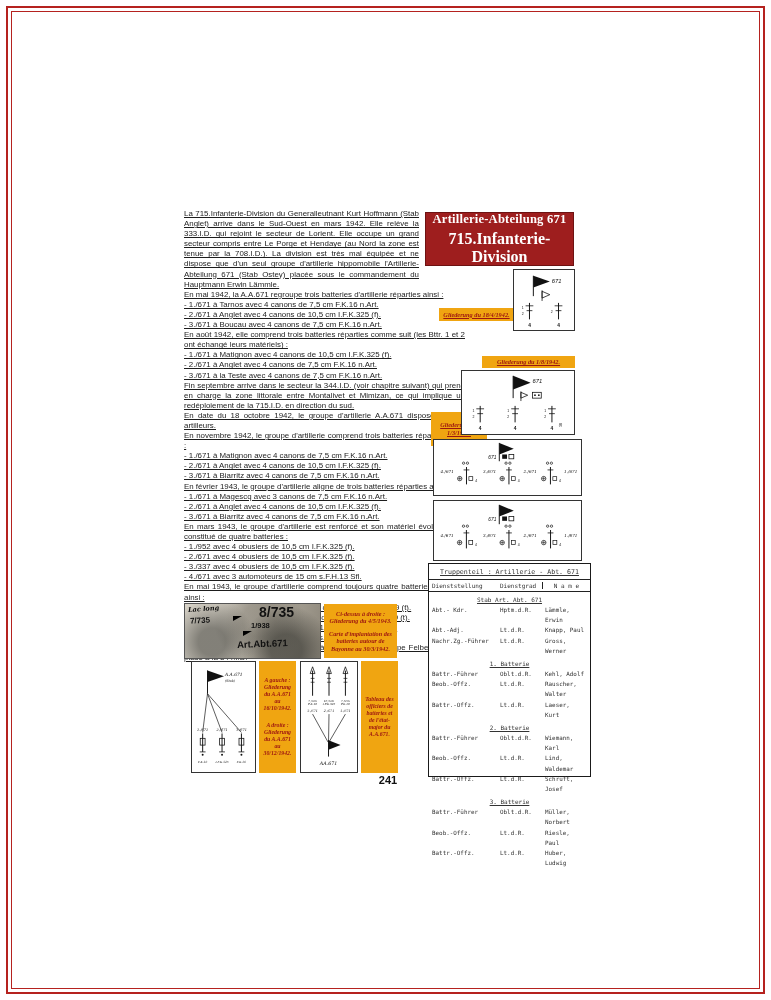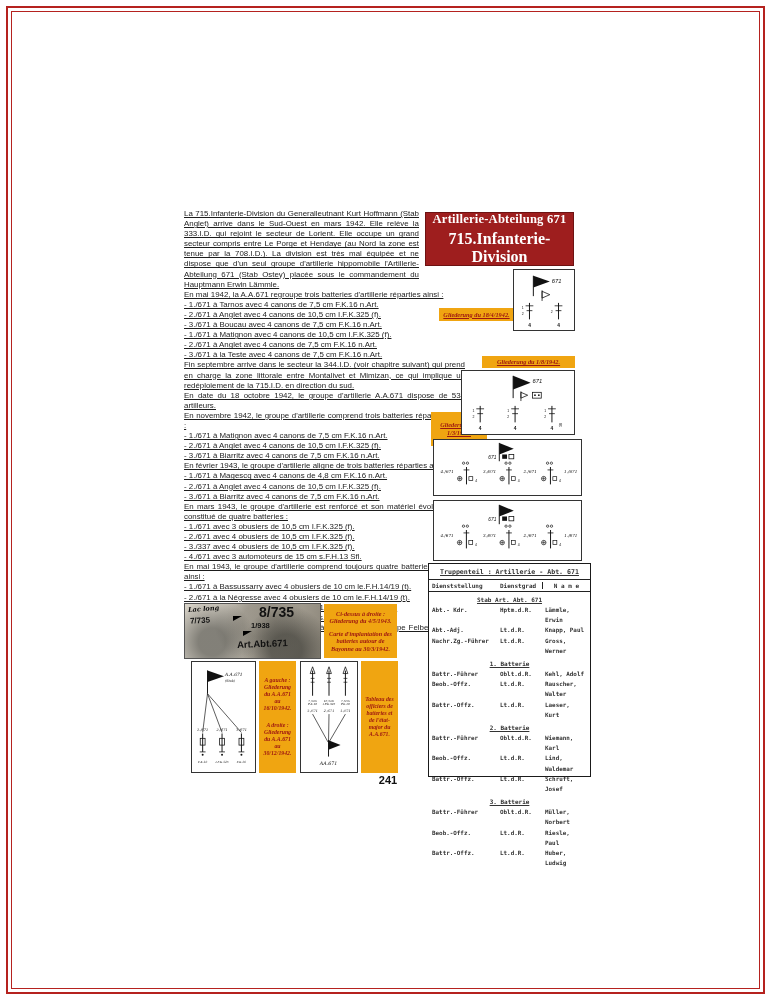--- a/index.html
+++ b/index.html
@@ -45,21 +45,21 @@
   .d4{left:433px;top:500px;width:149px;height:61px;}
   .dA{left:191px;top:661px;width:65px;height:112px;}
   .dB{left:300px;top:661px;width:58px;height:112px;}
   .diag svg{display:block;width:100%;height:100%;}
   .sym-text{font-family:"Liberation Sans",sans-serif;fill:#111;}
   .hand{font-family:"DejaVu Serif",serif;font-style:italic;fill:#111;}
 
   
   .tablebox{position:absolute;left:428px;top:563px;width:163px;height:214px;
             background:#fff;border:1.5px solid #1a1a1a;box-sizing:border-box;
-            font-family:"DejaVu Sans Mono",monospace;font-weight:bold;color:#333;}
+            font-family:"DejaVu Sans Mono",monospace;font-weight:normal;color:#333;}
   .tbl-title{font-size:6.6px;text-align:center;text-decoration:underline;padding:4px 2px 3px 2px;}
   .tbl-head{display:flex;border-top:1px solid #222;border-bottom:1px solid #222;
             padding:2px 3px;font-size:6px;align-items:center;}
   .tbl-head .c3{border-left:1px solid #222;text-align:center;}
   .c1{width:68px;}.c2{width:42px;}.c3{flex:1;padding-left:3px;}
   .tbl-sec{font-size:6px;text-align:center;text-decoration:underline;margin:4px 0 2px 0;}
   .tbl-row{display:flex;font-size:5.9px;line-height:10.2px;padding:0 3px;}
 
   
   .map-box{position:absolute;left:184px;top:603px;width:137px;height:56px;
@@ -94,35 +94,36 @@
     <div class="t2">715.Infanterie-Division</div>
   </div>
 
   <div class="text-col">
     <div class="title-spacer"></div>
     <div class="tb">La 715.Infanterie-Division du Generalleutnant Kurt Hoffmann (Stab Anglet) arrive dans le Sud-Ouest en mars 1942. Elle relève la 333.I.D. qui rejoint le secteur de Lorient. Elle occupe un grand secteur compris entre Le Porge et Hendaye (au Nord la zone est tenue par la 708.I.D.). La division est très mal équipée et ne dispose que d'un seul groupe d'artillerie hippomobile l'Artillerie-Abteilung 671 (Stab Ostey) placée sous le commandement du Hauptmann Erwin Lämmle.</div>
     <div class="tb">En mai 1942, la A.A.671 regroupe trois batteries d'artillerie réparties ainsi :</div>
     <div class="tb">- 1./671 à Tarnos avec 4 canons de 7,5 cm F.K.16 n.Art.</div>
     <div class="tb">- 2./671 à Anglet avec 4 canons de 10,5 cm I.F.K.325 (f).</div>
     <div class="tb">- 3./671 à Boucau avec 4 canons de 7,5 cm F.K.16 n.Art.</div>
+    <div class="tb">En août 1942, elle comprend trois batteries réparties comme suit (les Bttr. 1 et 2 ont échangé leurs matériels) :</div>
     <div class="tb">- 1./671 à Matignon avec 4 canons de 10,5 cm I.F.K.325 (f).</div>
     <div class="tb">- 2./671 à Anglet avec 4 canons de 7,5 cm F.K.16 n.Art.</div>
     <div class="tb">- 3./671 à la Teste avec 4 canons de 7,5 cm F.K.16 n.Art.</div>
     <div class="tb">Fin septembre arrive dans le secteur la 344.I.D. (voir chapitre suivant) qui prend en charge la zone littorale entre Montalivet et Mimizan, ce qui implique un redéploiement de la 715.I.D. en direction du sud.</div>
     <div class="tb">En date du 18 octobre 1942, le groupe d'artillerie A.A.671 dispose de 534 artilleurs.</div>
     <div class="tb">En novembre 1942, le groupe d'artillerie comprend trois batteries réparties ainsi :</div>
     <div class="tb">- 1./671 à Matignon avec 4 canons de 7,5 cm F.K.16 n.Art.</div>
     <div class="tb">- 2./671 à Anglet avec 4 canons de 10,5 cm I.F.K.325 (f).</div>
     <div class="tb">- 3./671 à Biarritz avec 4 canons de 7,5 cm F.K.16 n.Art.</div>
     <div class="tb">En février 1943, le groupe d'artillerie aligne de trois batteries réparties ainsi :</div>
-    <div class="tb">- 1./671 à Magescq avec 4 canons de 4,8 cm F.K.16 n.Art.</div>
+    <div class="tb">- 1./671 à Magescq avec 3 canons de 7,5 cm F.K.16 n.Art.</div>
     <div class="tb">- 2./671 à Anglet avec 4 canons de 10,5 cm I.F.K.325 (f).</div>
     <div class="tb">- 3./671 à Biarritz avec 4 canons de 7,5 cm F.K.16 n.Art.</div>
     <div class="tb">En mars 1943, le groupe d'artillerie est renforcé et son matériel évolue. Il est constitué de quatre batteries :</div>
-    <div class="tb">- 1./671 avec 3 obusiers de 10,5 cm I.F.K.325 (f).</div>
+    <div class="tb">- 1./952 avec 4 obusiers de 10,5 cm I.F.K.325 (f).</div>
     <div class="tb">- 2./671 avec 4 obusiers de 10,5 cm I.F.K.325 (f).</div>
     <div class="tb">- 3./337 avec 4 obusiers de 10,5 cm I.F.K.325 (f).</div>
     <div class="tb">- 4./671 avec 3 automoteurs de 15 cm s.F.H.13 Sfl.</div>
     <div class="tb">En mai 1943, le groupe d'artillerie comprend toujours quatre batteries réparties ainsi :</div>
     <div class="tb">- 1./671 à Bassussarry avec 4 obusiers de 10 cm le.F.H.14/19 (t).</div>
     <div class="tb">- 2./671 à la Négresse avec 4 obusiers de 10 cm le.F.H.14/19 (t).</div>
     <div class="tb">- 3./671 à Arbonne avec 4 obusiers de 10 cm le.F.H.14/19 (t).</div>
     <div class="tb">- 4./671 avec 3 automoteurs de 15 cm s.F.H.13 Sfl.</div>
     <div class="tb">En juin, la division, qui est transférée à Lyon à l'Armeegruppe Felber, laisse la place à la 344.I.D.</div>
   </div>

